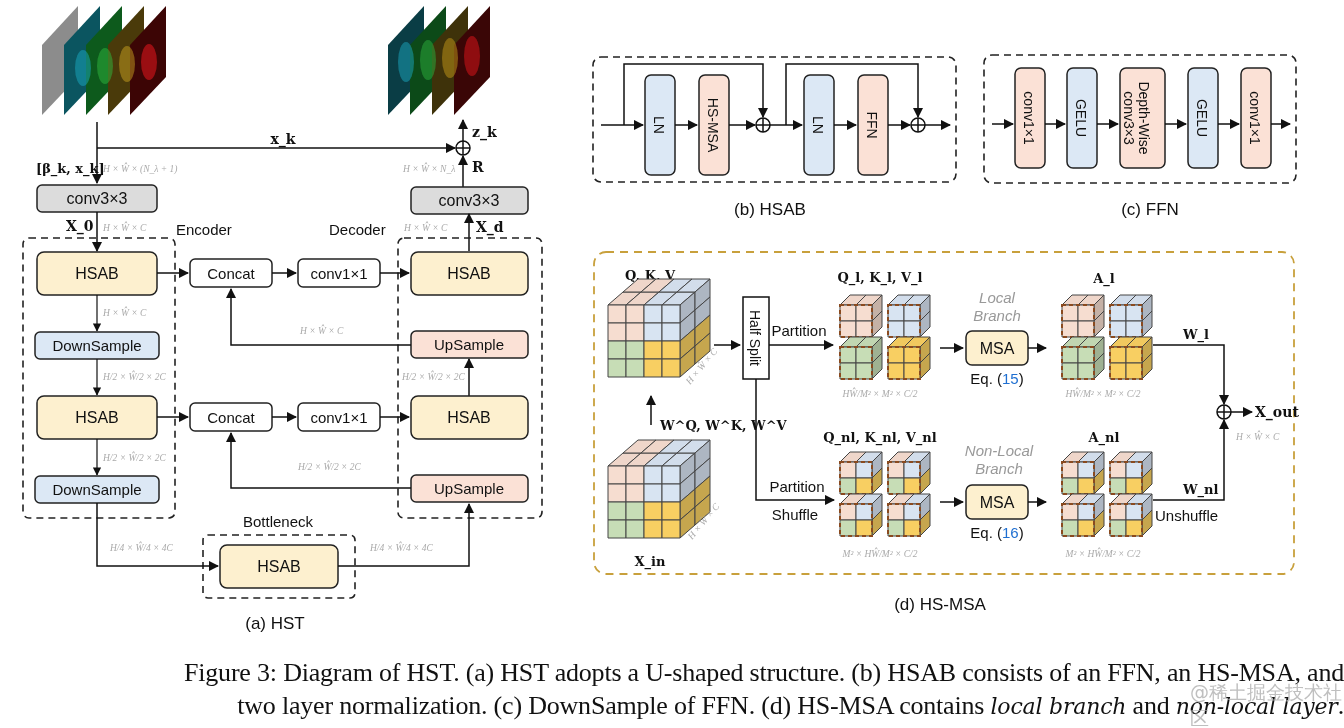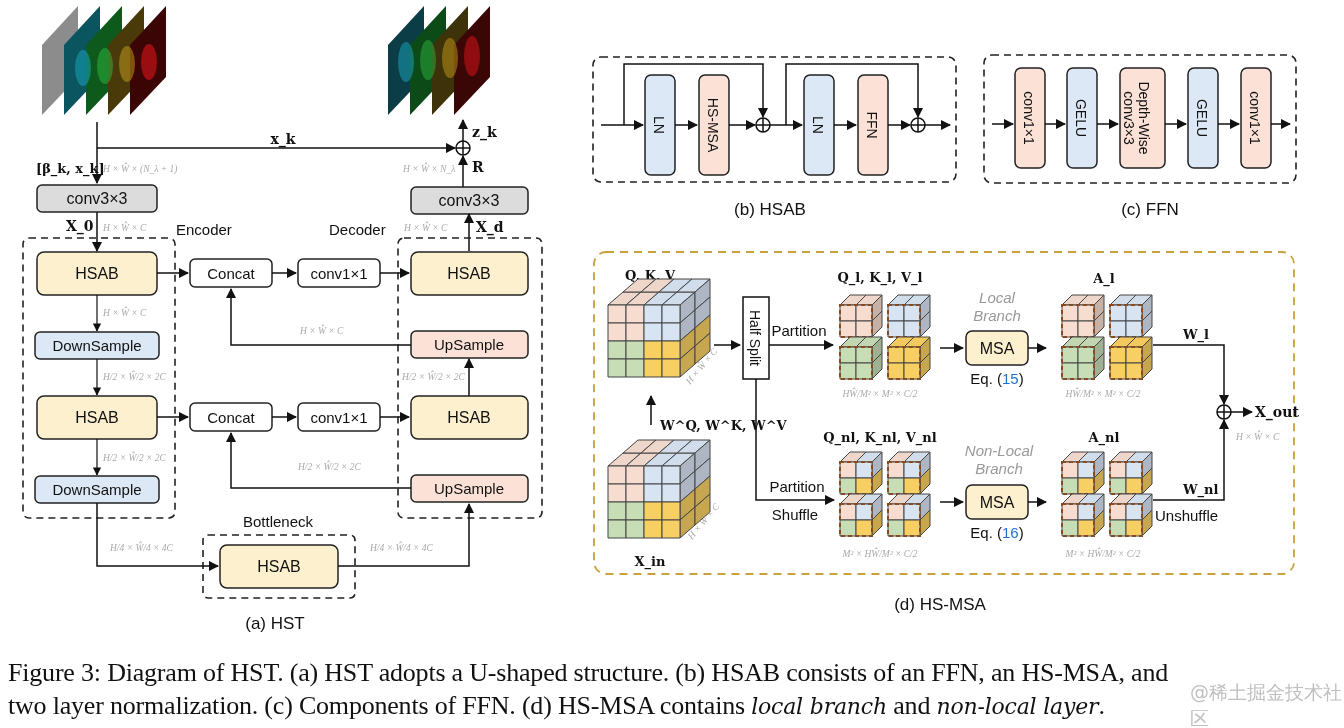--- a/index.html
+++ b/index.html
@@ -6,21 +6,21 @@
   body{width:1344px;height:728px;position:relative;overflow:hidden;font-family:"Liberation Sans",sans-serif;color:#111;}
   svg{position:absolute;left:0;top:0;}
   .box{font-family:"Liberation Sans",sans-serif;font-size:16px;fill:#111;}
   .dim{font-family:"Liberation Serif",serif;font-style:italic;font-size:9.5px;fill:#aaa;}
   .dimc{font-family:"Liberation Serif",serif;font-style:italic;font-size:9.5px;fill:#aaa;}
   .math{font-family:"DejaVu Serif",serif;font-weight:bold;font-size:14px;fill:#111;}
   .sub{font-family:"Liberation Sans",sans-serif;font-size:17px;fill:#111;}
   .lbl{font-family:"Liberation Sans",sans-serif;font-size:15px;fill:#111;}
   .grey-it{font-family:"Liberation Sans",sans-serif;font-style:italic;font-size:15px;fill:#999;}
   .eqnum{fill:#1f6fd1;}
-  #caption{position:absolute;left:8px;top:656px;width:1336px;font-family:"Liberation Serif",serif;font-size:26px;line-height:33px;color:#111;letter-spacing:-0.2px;}
+  #caption{position:absolute;left:8px;top:656px;width:1336px;font-family:"Liberation Serif",serif;font-size:26px;line-height:33px;color:#111;letter-spacing:-0.2px;text-align:right;}
   #caption .it{font-family:"DejaVu Serif",serif;font-style:italic;font-size:22px;}
   #watermark{position:absolute;left:1190px;top:680px;font-family:"DejaVu Sans",sans-serif;font-size:19px;color:rgba(180,180,180,0.85);}
 </style>
 </head>
 <body>
 
 <svg width="1344" height="728" viewBox="0 0 1344 728">
   <defs>
     <marker id="arr" viewBox="0 0 10 10" refX="9" refY="5" markerWidth="7" markerHeight="7" orient="auto-start-reverse">
       <path d="M0,0 L10,5 L0,10 z" fill="#111"></path>
@@ -537,15 +537,15 @@
     <text class="math" x="1255" y="417" style="font-size:14px">X_out</text>
     <text class="dimc" x="1236" y="440">H × Ŵ × C</text>
 
     <text class="sub" x="940" y="610" text-anchor="middle">(d) HS-MSA</text>
   </g>
 </svg>
 
 <div id="caption">
   <span>Figure 3:</span>
   <span>Diagram of HST. (a) HST adopts a U-shaped structure. (b) HSAB consists of an FFN, an HS-MSA, and</span><br>
-  <span>two layer normalization. (c) Components of FFN. (d) HS-MSA contains </span><span class="it">local branch</span><span> and </span><span class="it">non-local layer</span><span>.</span>
+  <span>two layer normalization. (c) DownSample of FFN. (d) HS-MSA contains </span><span class="it">local branch</span><span> and </span><span class="it">non-local layer</span><span>.</span>
 </div>
 <div id="watermark">@稀土掘金技术社区</div>
 
 </body></html>

